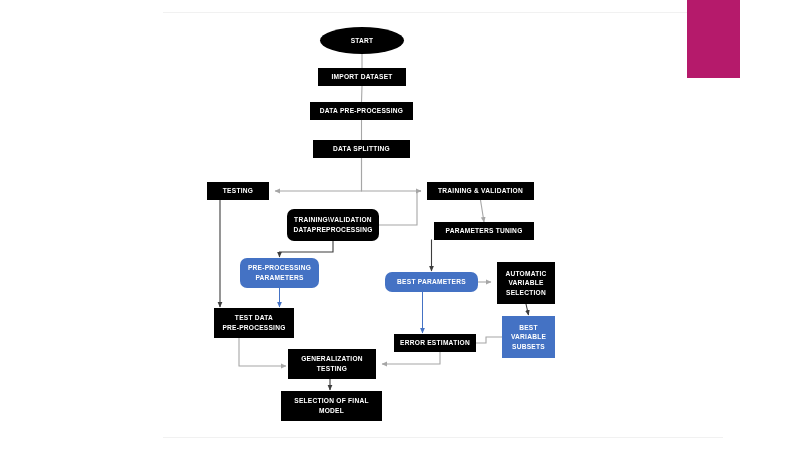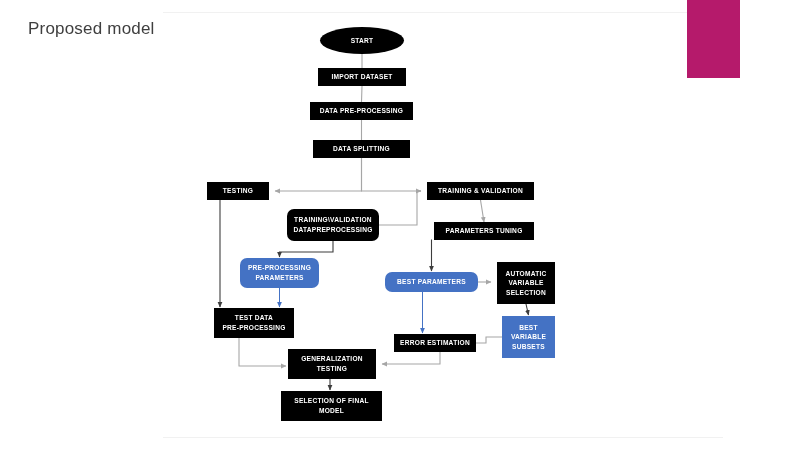--- a/index.html
+++ b/index.html
@@ -92,21 +92,20 @@
 </style>
 </head>
 <body>
 
 <div id="slide">
 
   <div class="rule rule-top"></div>
   <div class="rule rule-bottom"></div>
   <div class="accent-block"></div>
 
-  <div class="slide-title">Proposed model</div>
 
   <div id="chart">
     <svg id="links" viewBox="0 0 806 453" xmlns="http://www.w3.org/2000/svg">
         <defs>
           <marker id="ah-black" markerWidth="6" markerHeight="6" refX="5" refY="3" orient="auto" markerUnits="userSpaceOnUse">
             <path d="M0,0.6 L5.4,3 L0,5.4 z" fill="#3d3d3d"></path>
           </marker>
           <marker id="ah-grey" markerWidth="6" markerHeight="6" refX="5" refY="3" orient="auto" markerUnits="userSpaceOnUse">
             <path d="M0,0.6 L5.4,3 L0,5.4 z" fill="#a6a6a6"></path>
           </marker>

